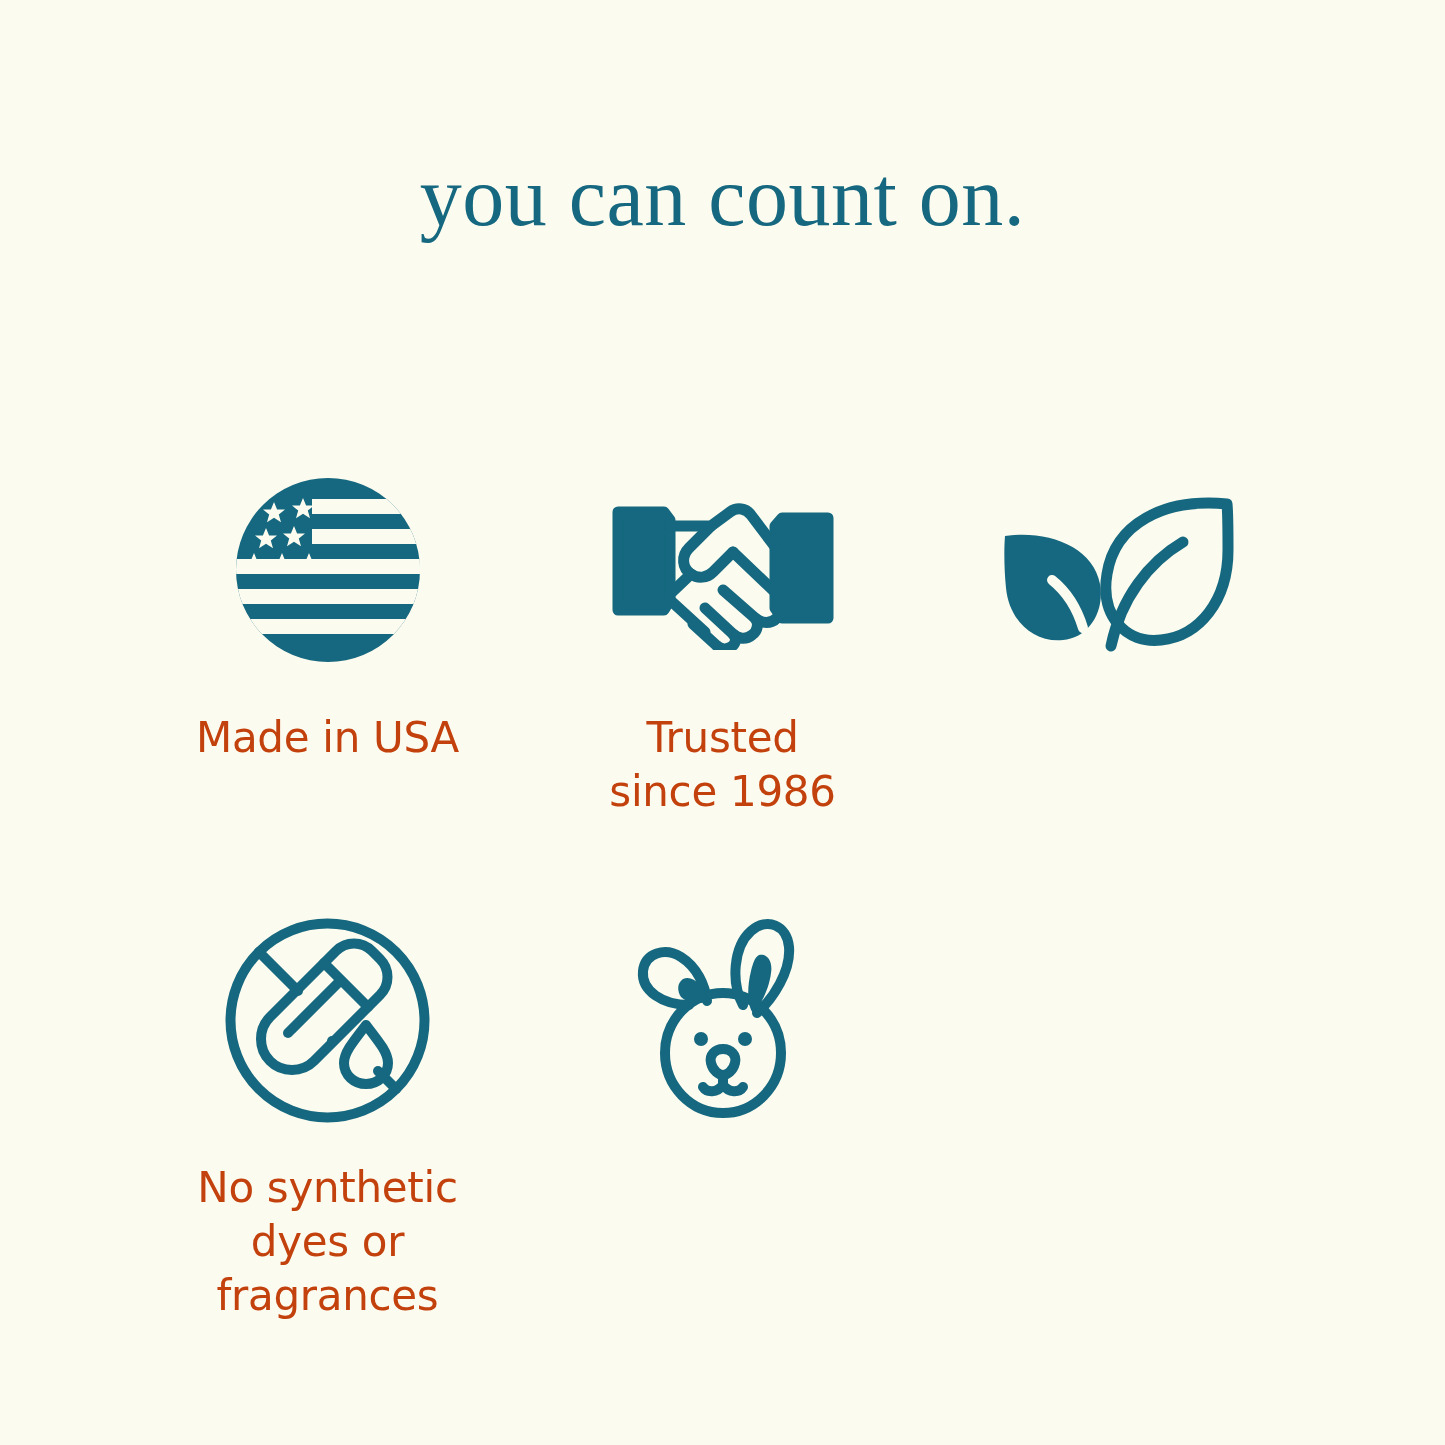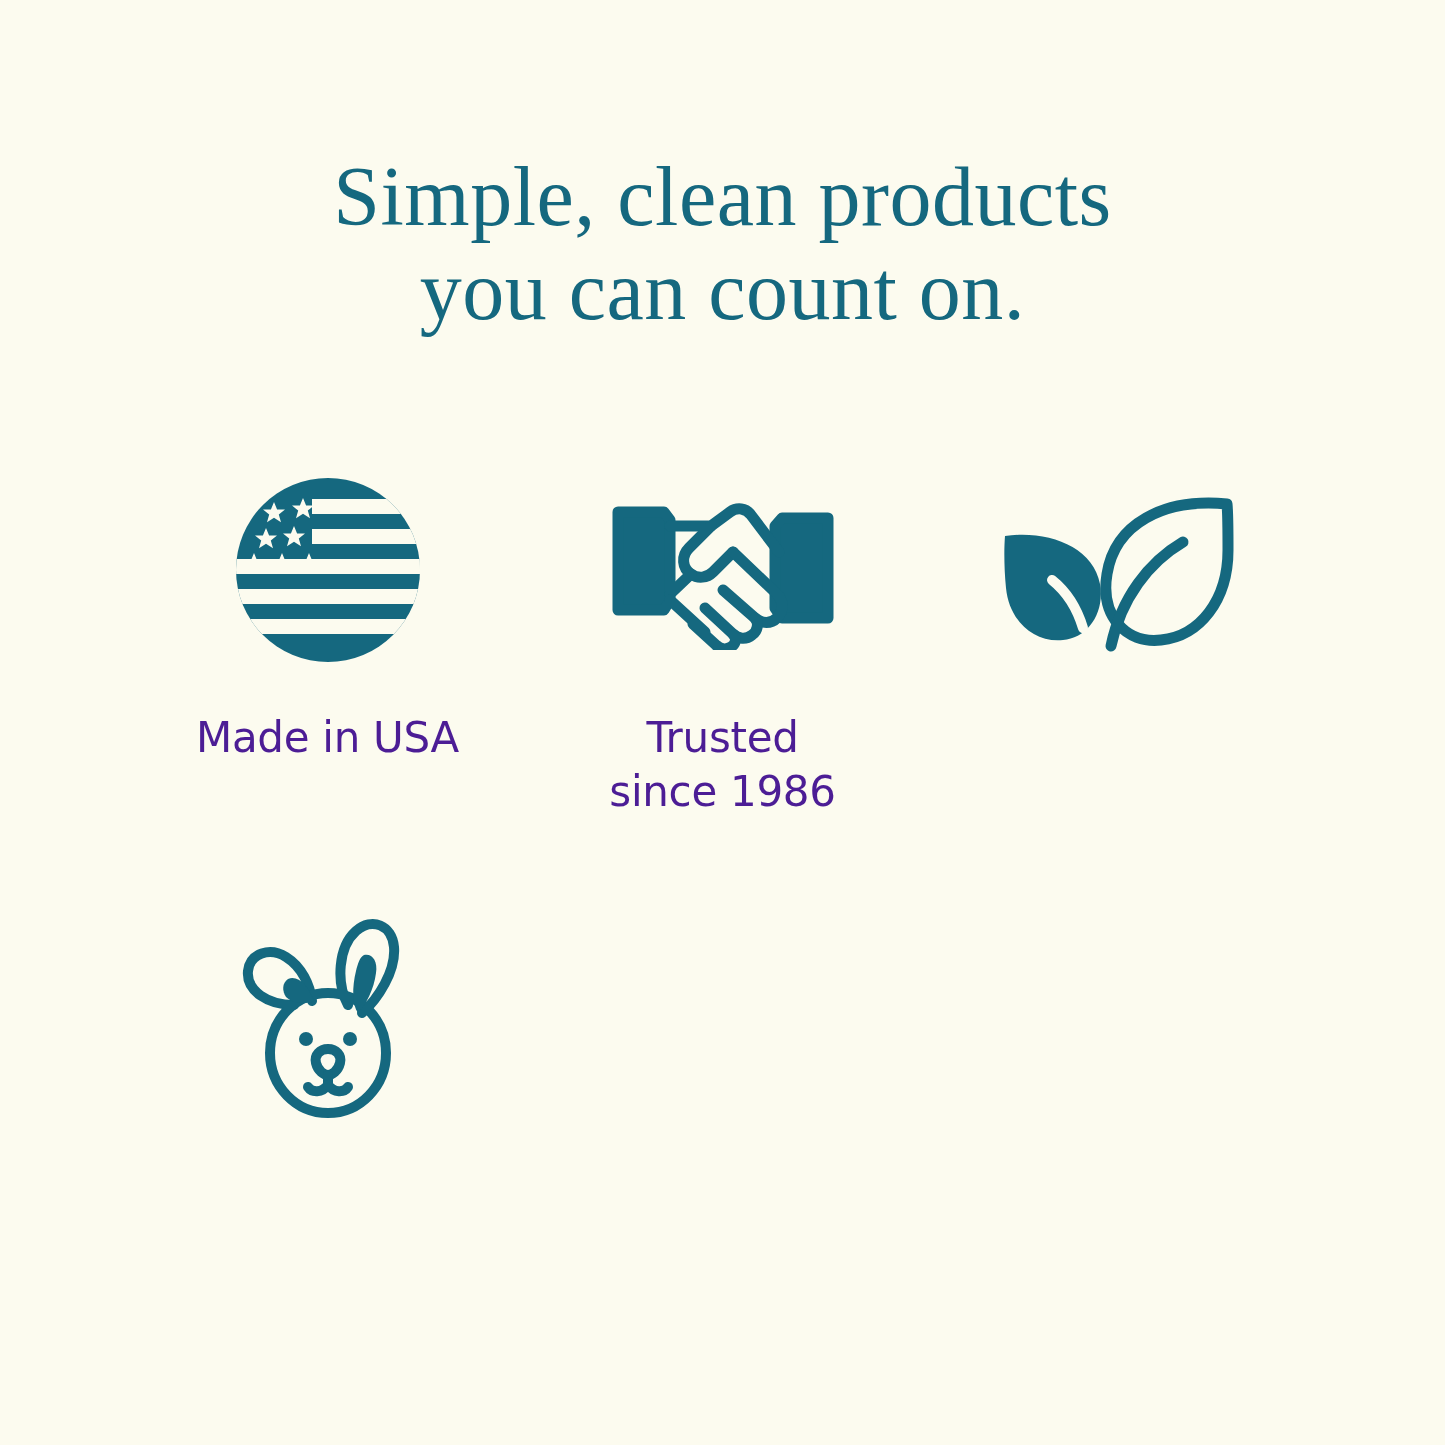--- a/index.html
+++ b/index.html
@@ -62,37 +62,36 @@
     height: 230px;
     display: flex;
     align-items: center;
     justify-content: center;
   }
   .badge-icon svg {
     display: block;
   }
   .badge-label {
     margin-top: 26px;
-    color: #4c1d95;
+    color: #c2410c;
     font-family: "DejaVu Sans", "Liberation Sans", sans-serif;
     font-size: 42px;
     line-height: 1.28;
     text-align: center;
     font-weight: 400;
     letter-spacing: -0.3px;
     white-space: pre-line;
   }
 </style>
 </head>
 <body>
 
 <div class="page">
 
   <div class="heading">
-    <span class="hl">Simple, clean products</span>
     <span class="hl">you can count on.</span>
   </div>
 
   <div class="grid">
 
     <div class="badge">
       <div class="badge-icon">
         <svg width="200" height="200" viewBox="0 0 200 200" aria-hidden="true">
           <defs>
             <clipPath id="clipFlagCircle">
@@ -164,20 +163,46 @@
           <path d="M57 92 C72 104 82 120 88 140" fill="none" stroke="#FCFBEF" stroke-width="10" stroke-linecap="round"></path>
 
           <g fill="none" stroke="#15687F" stroke-width="11" stroke-linecap="round" stroke-linejoin="round">
             <path d="M232 16 C168 10 120 36 112 86 C105 128 131 156 166 152 C205 148 233 112 233 62 C233 42 233 26 232 16 Z"></path>
             <path d="M116 158 C126 110 154 74 188 54"></path>
           </g>
         </svg>
       </div>
     </div>
 
+    <div class="badge">
+      <div class="badge-icon">
+        <svg width="215" height="215" viewBox="0 0 215 215" aria-hidden="true">
+          <g fill="none" stroke="#15687F" stroke-width="10" stroke-linecap="round" stroke-linejoin="round">
+
+            <circle cx="107.5" cy="107.5" r="97"></circle>
+
+            <path d="M39 39 L78 78"></path>
+            <path d="M158 158 L176 176"></path>
+
+            <path d="M104 50 L50 104 C38 116 38 136 50 148 C62 160 82 160 94 148 L148 94"></path>
+
+            <path d="M104 50 L116 38 C126 28 142 28 152 38 L160 46 C170 56 170 72 160 82 L148 94 Z"></path>
+
+            <path d="M68 120 L120 68"></path>
+
+            <path d="M146 112 C160 130 168 140 168 150 C168 162 158 171 146 171 C134 171 124 162 124 150 C124 140 132 130 146 112 Z"></path>
+
+            <path d="M112 128 L113 128"></path>
+          </g>
+        </svg>
+      </div>
+      <div class="badge-label">No synthetic
+dyes or
+fragrances</div>
+    </div>
 
     <div class="badge">
       <div class="badge-icon">
         <svg width="200" height="215" viewBox="0 0 200 215" aria-hidden="true">
           <g fill="none" stroke="#15687F" stroke-width="10" stroke-linecap="round" stroke-linejoin="round">
 
             <path d="M66 92 C40 92 18 78 20 58 C22 40 42 34 58 44 C74 54 82 72 84 88"></path>
 
             <path d="M120 92 C108 70 110 34 128 18 C144 4 164 12 166 34 C168 58 150 86 134 100"></path>
 

